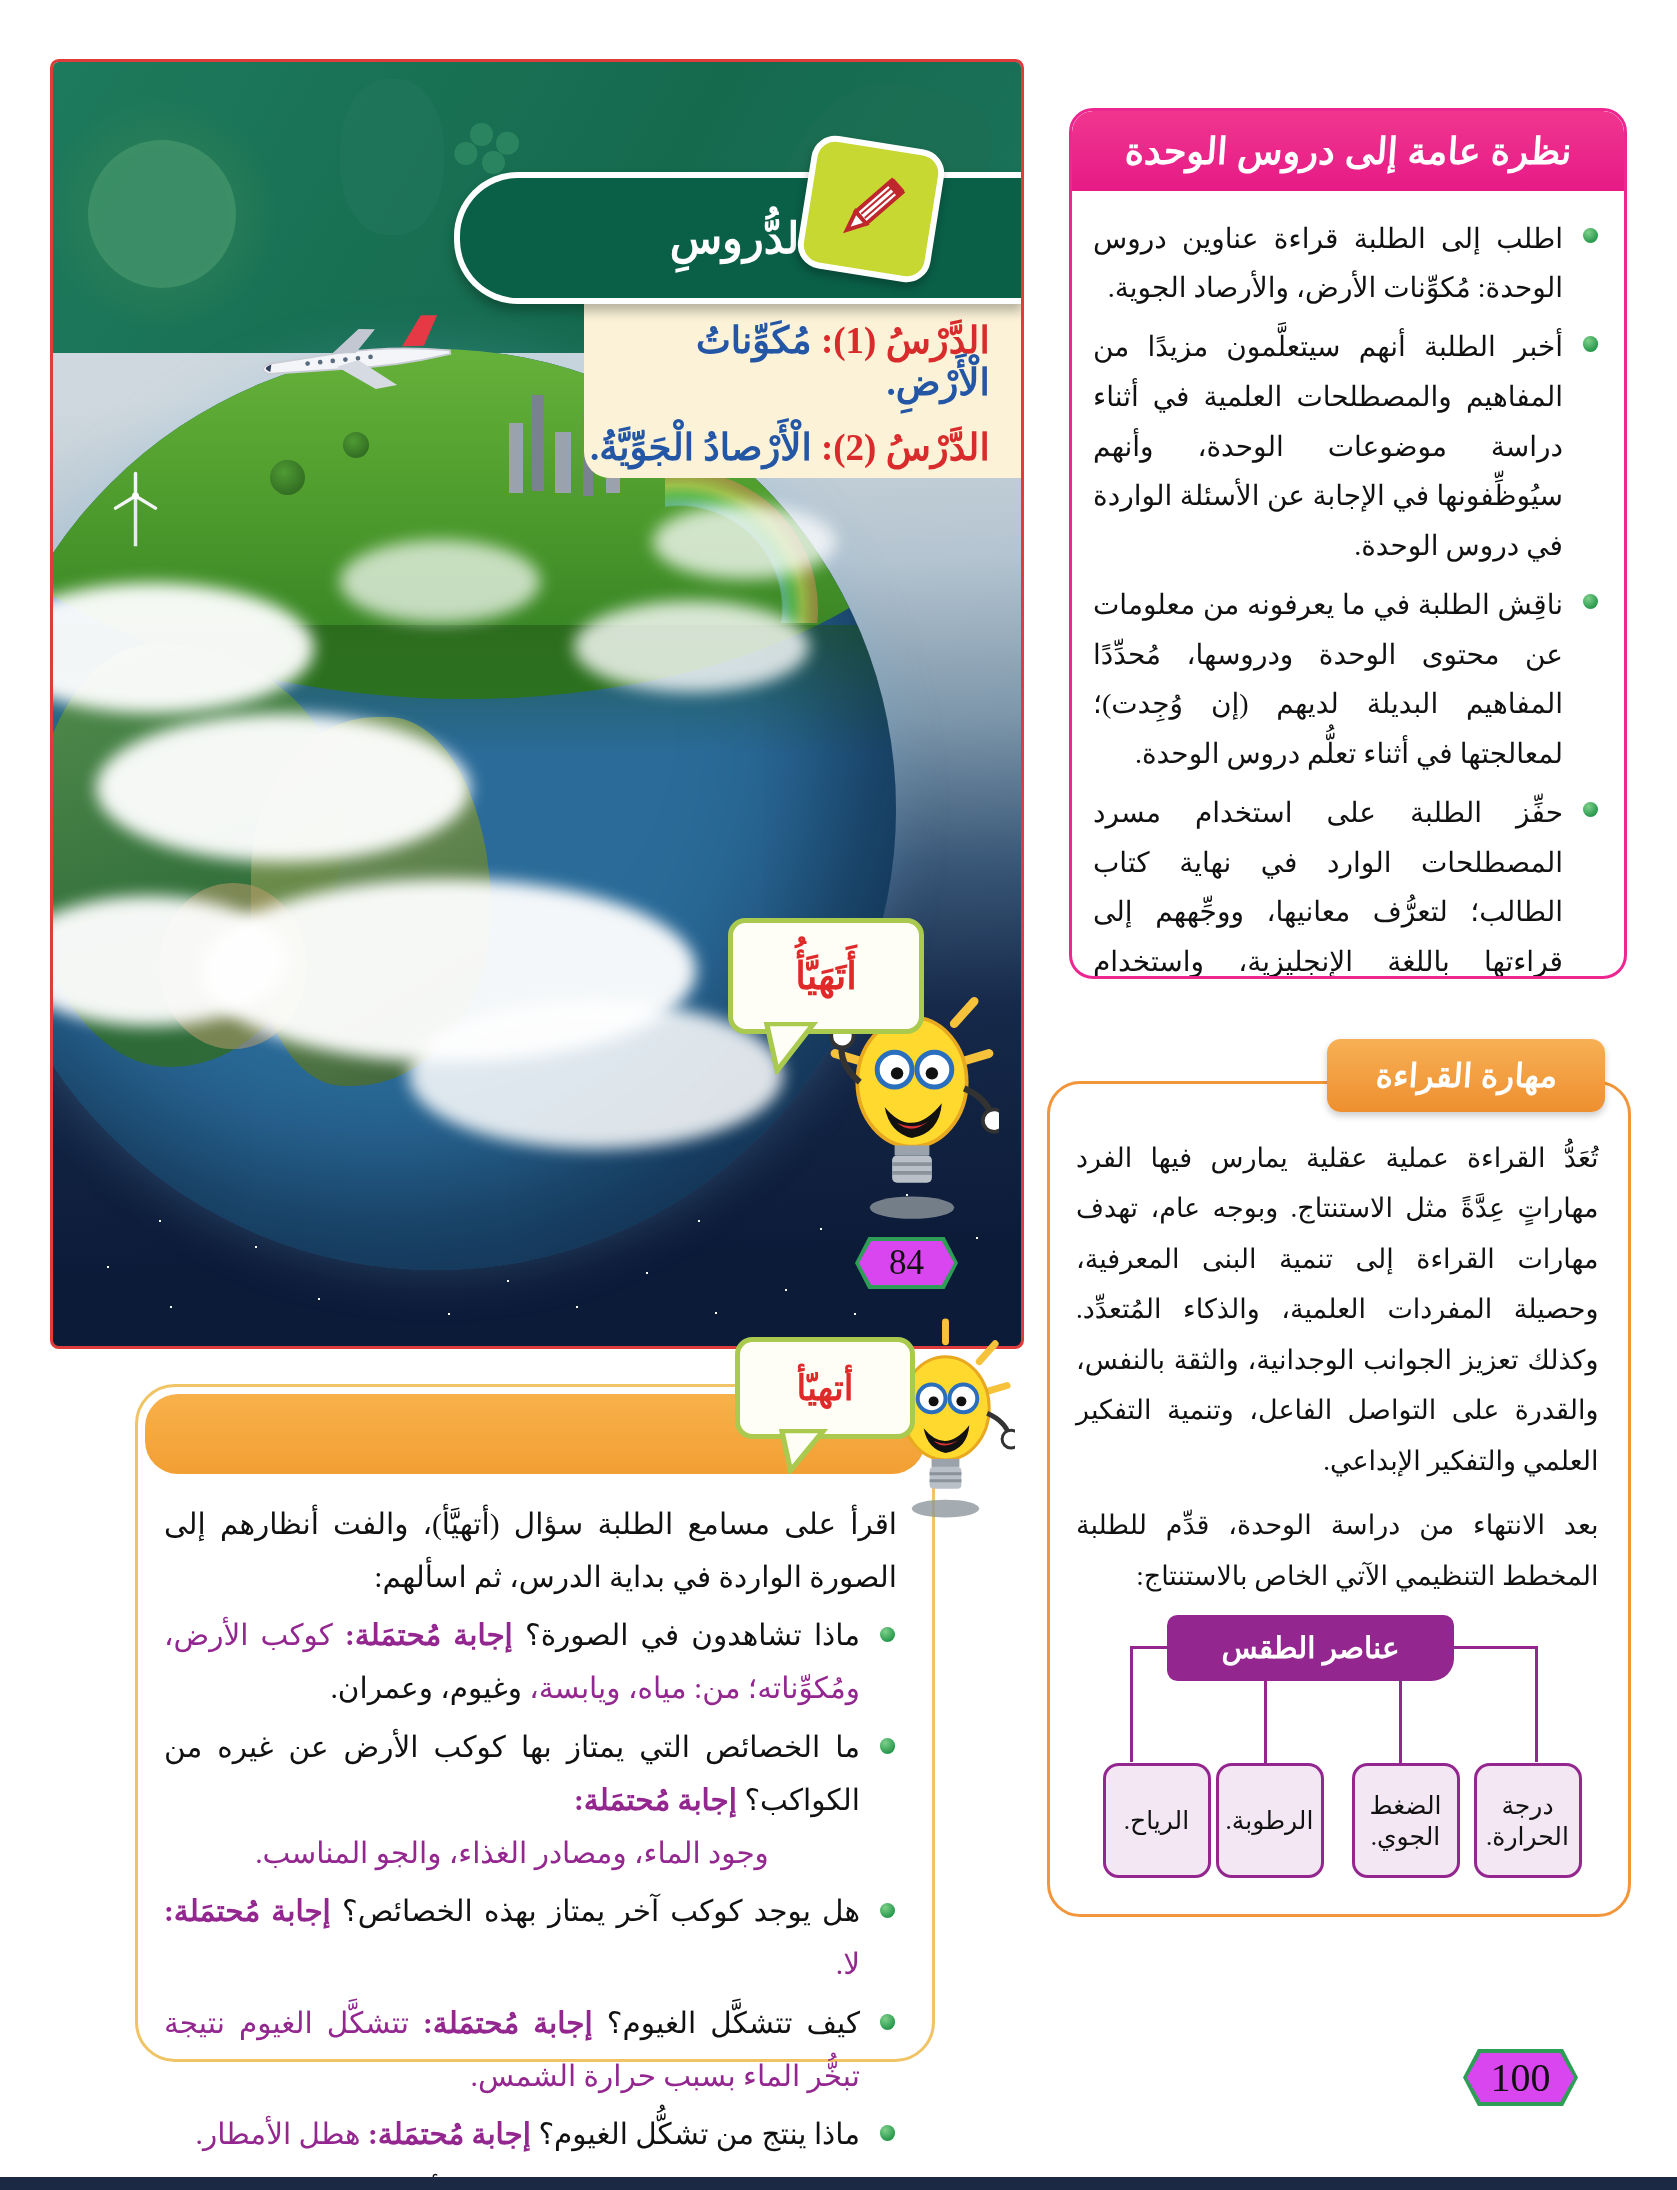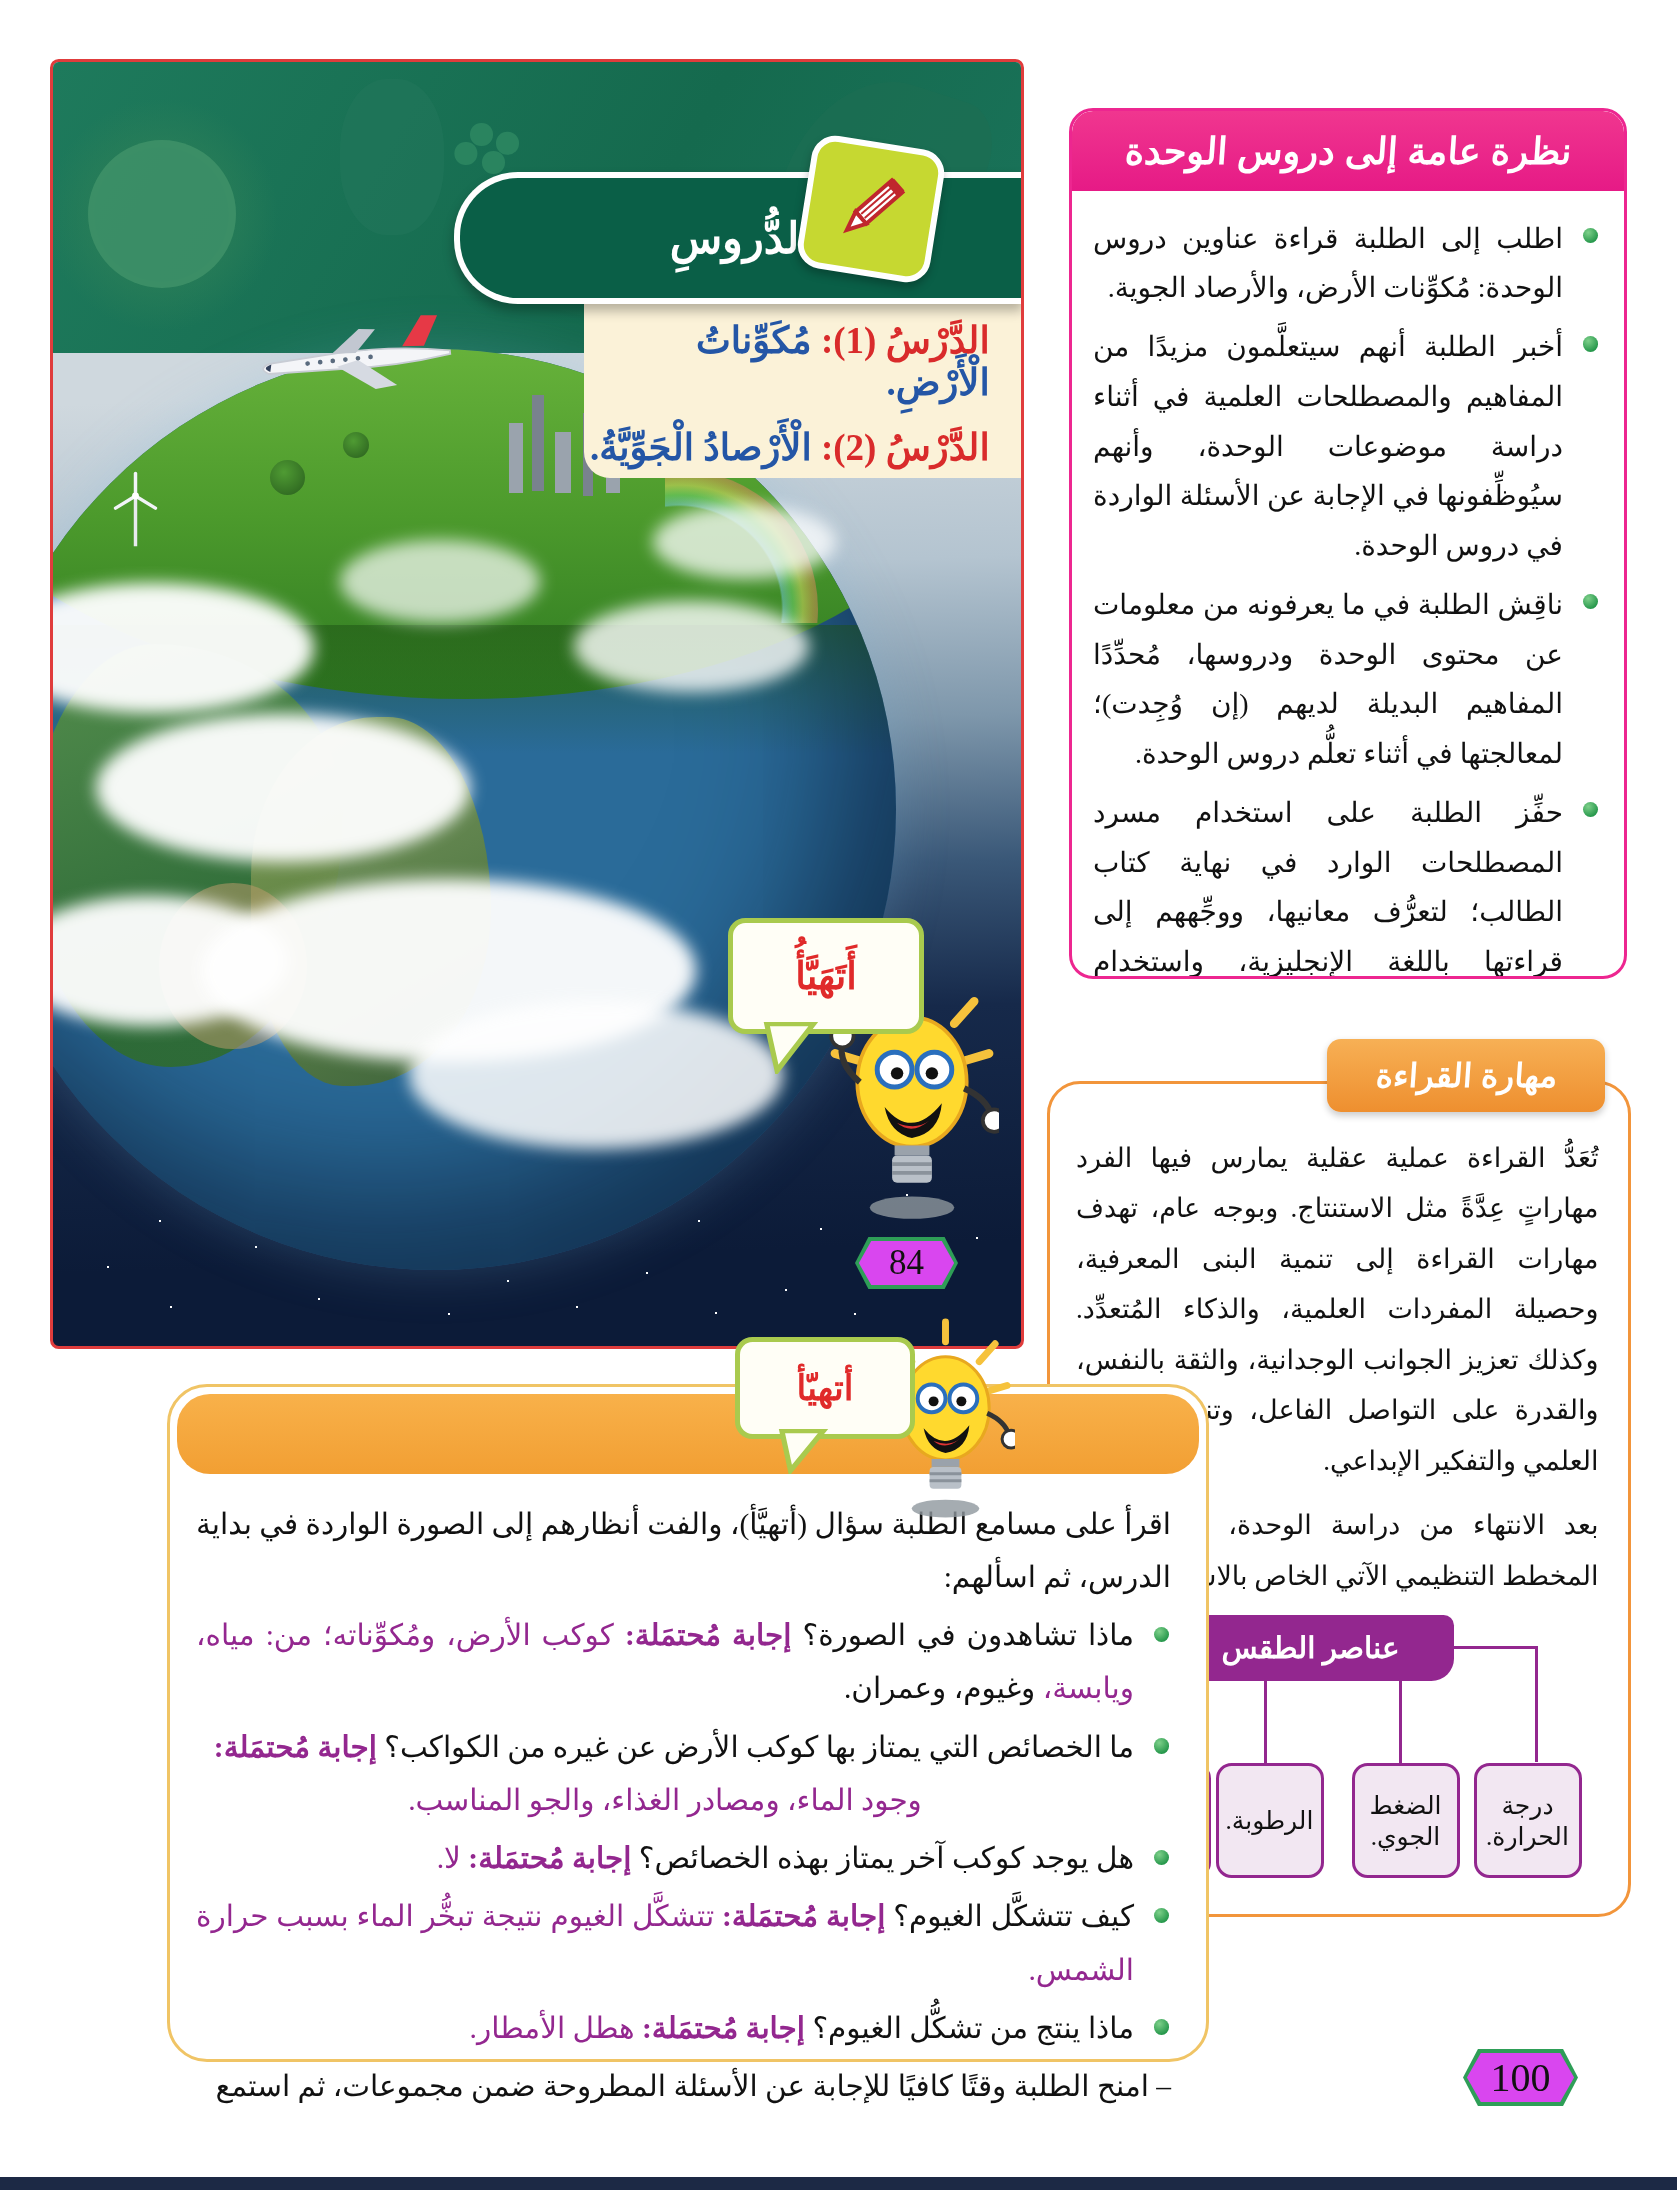--- a/index.html
+++ b/index.html
@@ -107,22 +107,22 @@
   
   .diagram{position:relative;height:278px;margin-top:5.2px;}
   .dg-root{position:absolute;left:91px;top:0;width:287px;height:66px;background:#93278F;
         border-radius:10.4px 10.4px 22.6px 10.4px;display:flex;align-items:center;justify-content:center;}
   .dg-root span{color:#fff;font-size:29.5px;font-weight:bold;}
   .dg-line{position:absolute;background:#93278F;}
   .dg-box{position:absolute;top:148px;width:108px;height:115px;background:#F2E7F2;border:3.5px solid #93278F;
         border-radius:15.6px;box-sizing:border-box;display:flex;align-items:center;justify-content:center;
         text-align:center;font-size:25px;color:#111;line-height:1.25;padding:3.5px;}
   
-  .prep{position:absolute;left:135px;top:1384px;width:1042px;height:678px;background:#fff;
-        border:3.5px solid #F0C465;border-radius:40px;box-sizing:border-box;margin-left:32px;}
+  .prep{position:absolute;left:135px;top:1384px;width:800px;height:678px;background:#fff;
+        border:3.5px solid #F0C465;border-radius:40px;box-sizing:border-box;}
   .prepband{position:absolute;top:7px;left:7px;right:7px;height:80px;
         background:linear-gradient(180deg,#F8B14A,#F29F33);border-radius:33px;}
   .prepbody{position:absolute;top:111px;left:26px;right:35px;font-size:29.5px;line-height:1.8;
         text-align:justify;color:#111;}
   .ansl{color:#93278F;font-weight:bold;}
   .ansp{color:#93278F;}
   .center-line{display:block;text-align:center;}
   .bubble2{left:735px;top:1337px;width:170px;height:92px;position:absolute;background:#FFFEF6;
         border:5.2px solid #A9CA4E;border-radius:17.4px;display:flex;align-items:center;justify-content:center;z-index:6;}
   .bubble2 b{color:#E02A2A;font-size:35px;}

